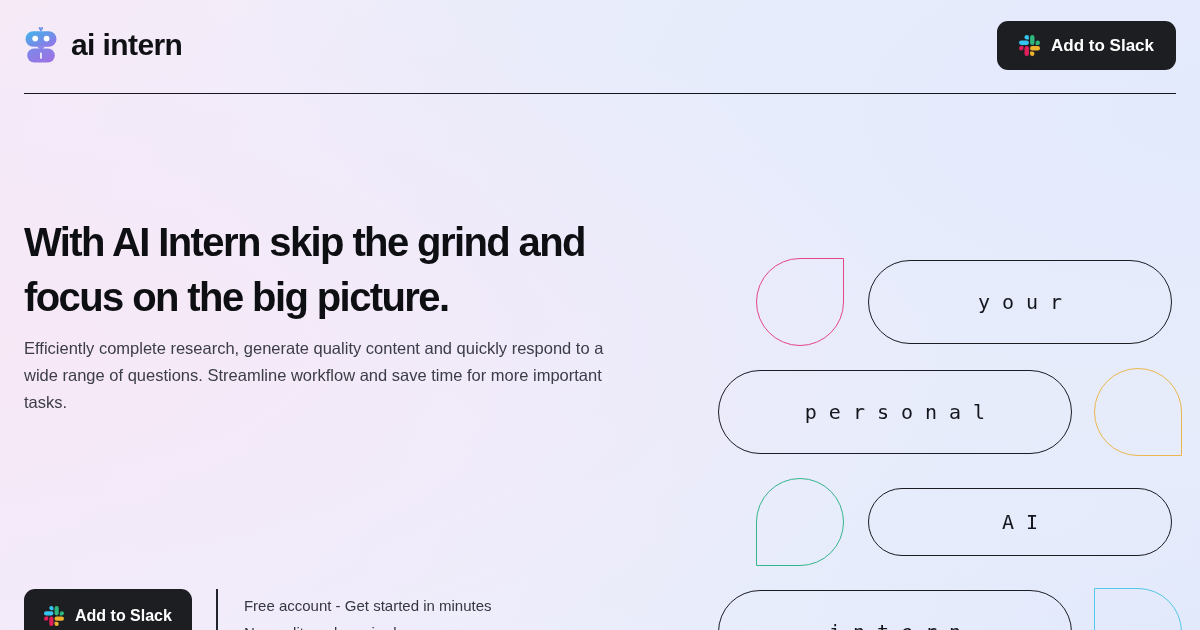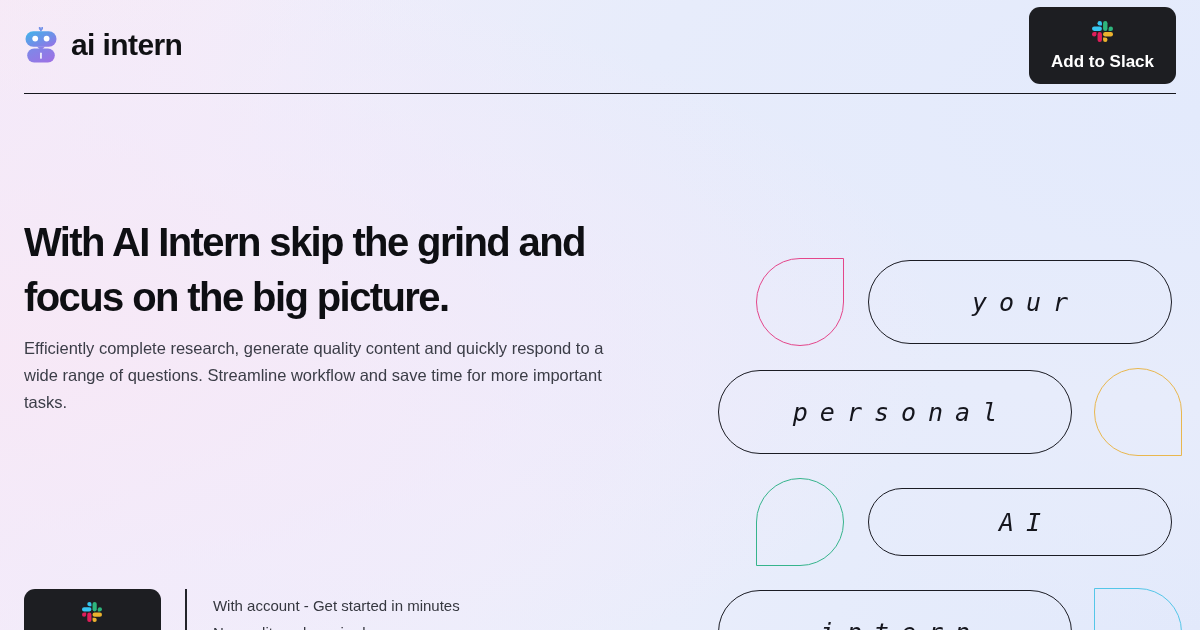--- a/index.html
+++ b/index.html
@@ -43,21 +43,20 @@
     color:#101114; line-height:1;
   }
 
   
   .slack-btn {
     display:inline-flex; align-items:center; gap:11px;
     background:#1d1e22; color:#ffffff;
     border:none; border-radius:11px;
     cursor:pointer;
     font-family:"Liberation Sans", sans-serif;
-    flex-direction:column;
   }
   .slack-btn.top   { padding:14px 22px; font-size:17px; font-weight:700; }
   .slack-btn.hero  { padding:13px 20px; font-size:16px; font-weight:700; }
   .slack-btn .label { white-space:nowrap; line-height:1; }
   .slack-mark { display:block; flex:none; }
   .slack-btn.top  .slack-mark { width:21px; height:21px; }
   .slack-btn.hero .slack-mark { width:20px; height:20px; }
 
   
   #left-col {
@@ -93,25 +92,24 @@
 
   .art-row { position:absolute; display:flex; align-items:center; }
 
   .pill {
     border:1.8px solid #1b1c24;
     border-radius:999px;
     display:flex; align-items:center; justify-content:center;
     background:transparent;
   }
   .pill-text {
-    font-size:25px; font-weight:500; color:#15161d;
+    font-size:20px; font-weight:500; color:#15161d;
     letter-spacing:12px; text-indent:12px;
     font-family:"DejaVu Sans Mono", monospace;
     white-space:nowrap;
-    font-style:italic;
   }
 
   .drop {
     border:1.9px solid currentColor;
     background:transparent;
   }
   
   .drop.tr { border-radius:50% 0 50% 50%; }
   .drop.br { border-radius:50% 50% 0 50%; }
   .drop.bl { border-radius:50% 50% 50% 0; }
@@ -191,21 +189,21 @@
           <path d="M15.17 18.96a2.52 2.52 0 1 1-2.52 2.52v-2.52h2.52z" fill="#ECB22E"></path>
           <path d="M15.17 17.69a2.52 2.52 0 1 1 0-5.04h6.31a2.52 2.52 0 1 1 0 5.04h-6.31z" fill="#ECB22E"></path>
         </svg>
       </span>
       <span class="label">Add to Slack</span>
     </button>
 
     <div id="cta-divider"></div>
 
     <div id="cta-notes">
-      <span class="cta-note">With account - Get started in minutes</span>
+      <span class="cta-note">Free account - Get started in minutes</span>
       <span class="cta-note">No credit card required</span>
     </div>
   </div>
 
   <div id="art">
 
     <div class="art-row" style="left:56px; top:18px;">
       <div class="drop tr" style="width:88px; height:88px; color:#e4468a;"></div>
       <div class="pill" style="width:304px; height:84px; margin-left:24px;">
         <span class="pill-text">your</span>

